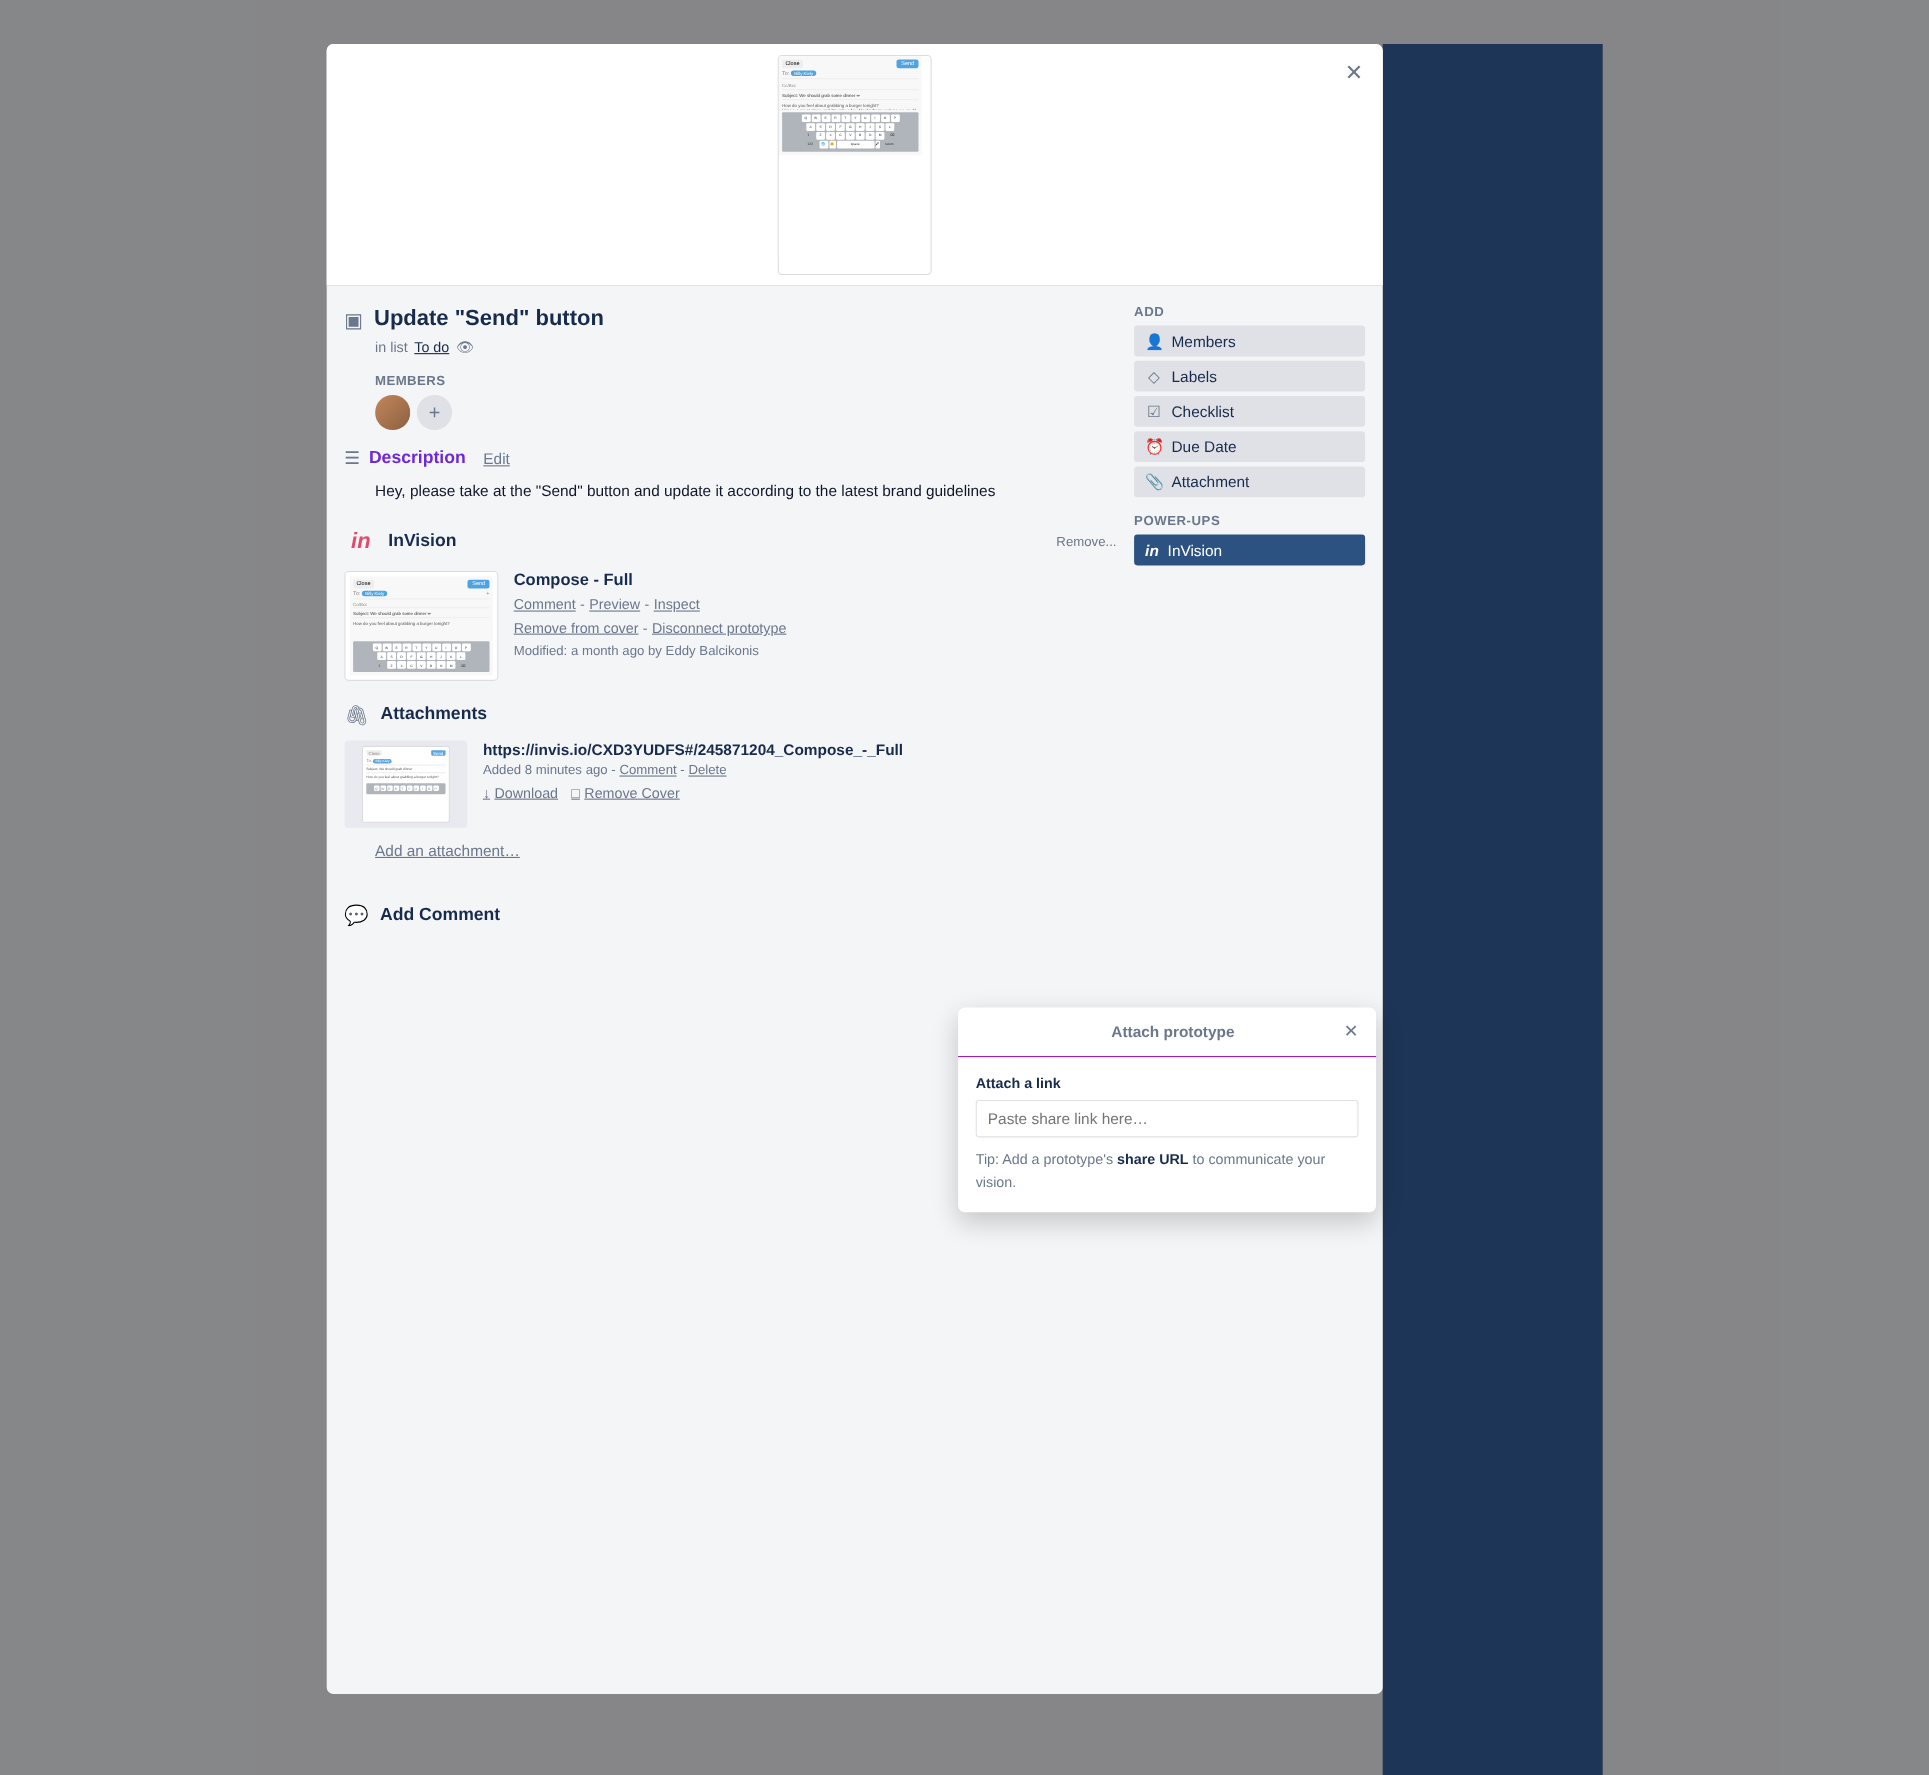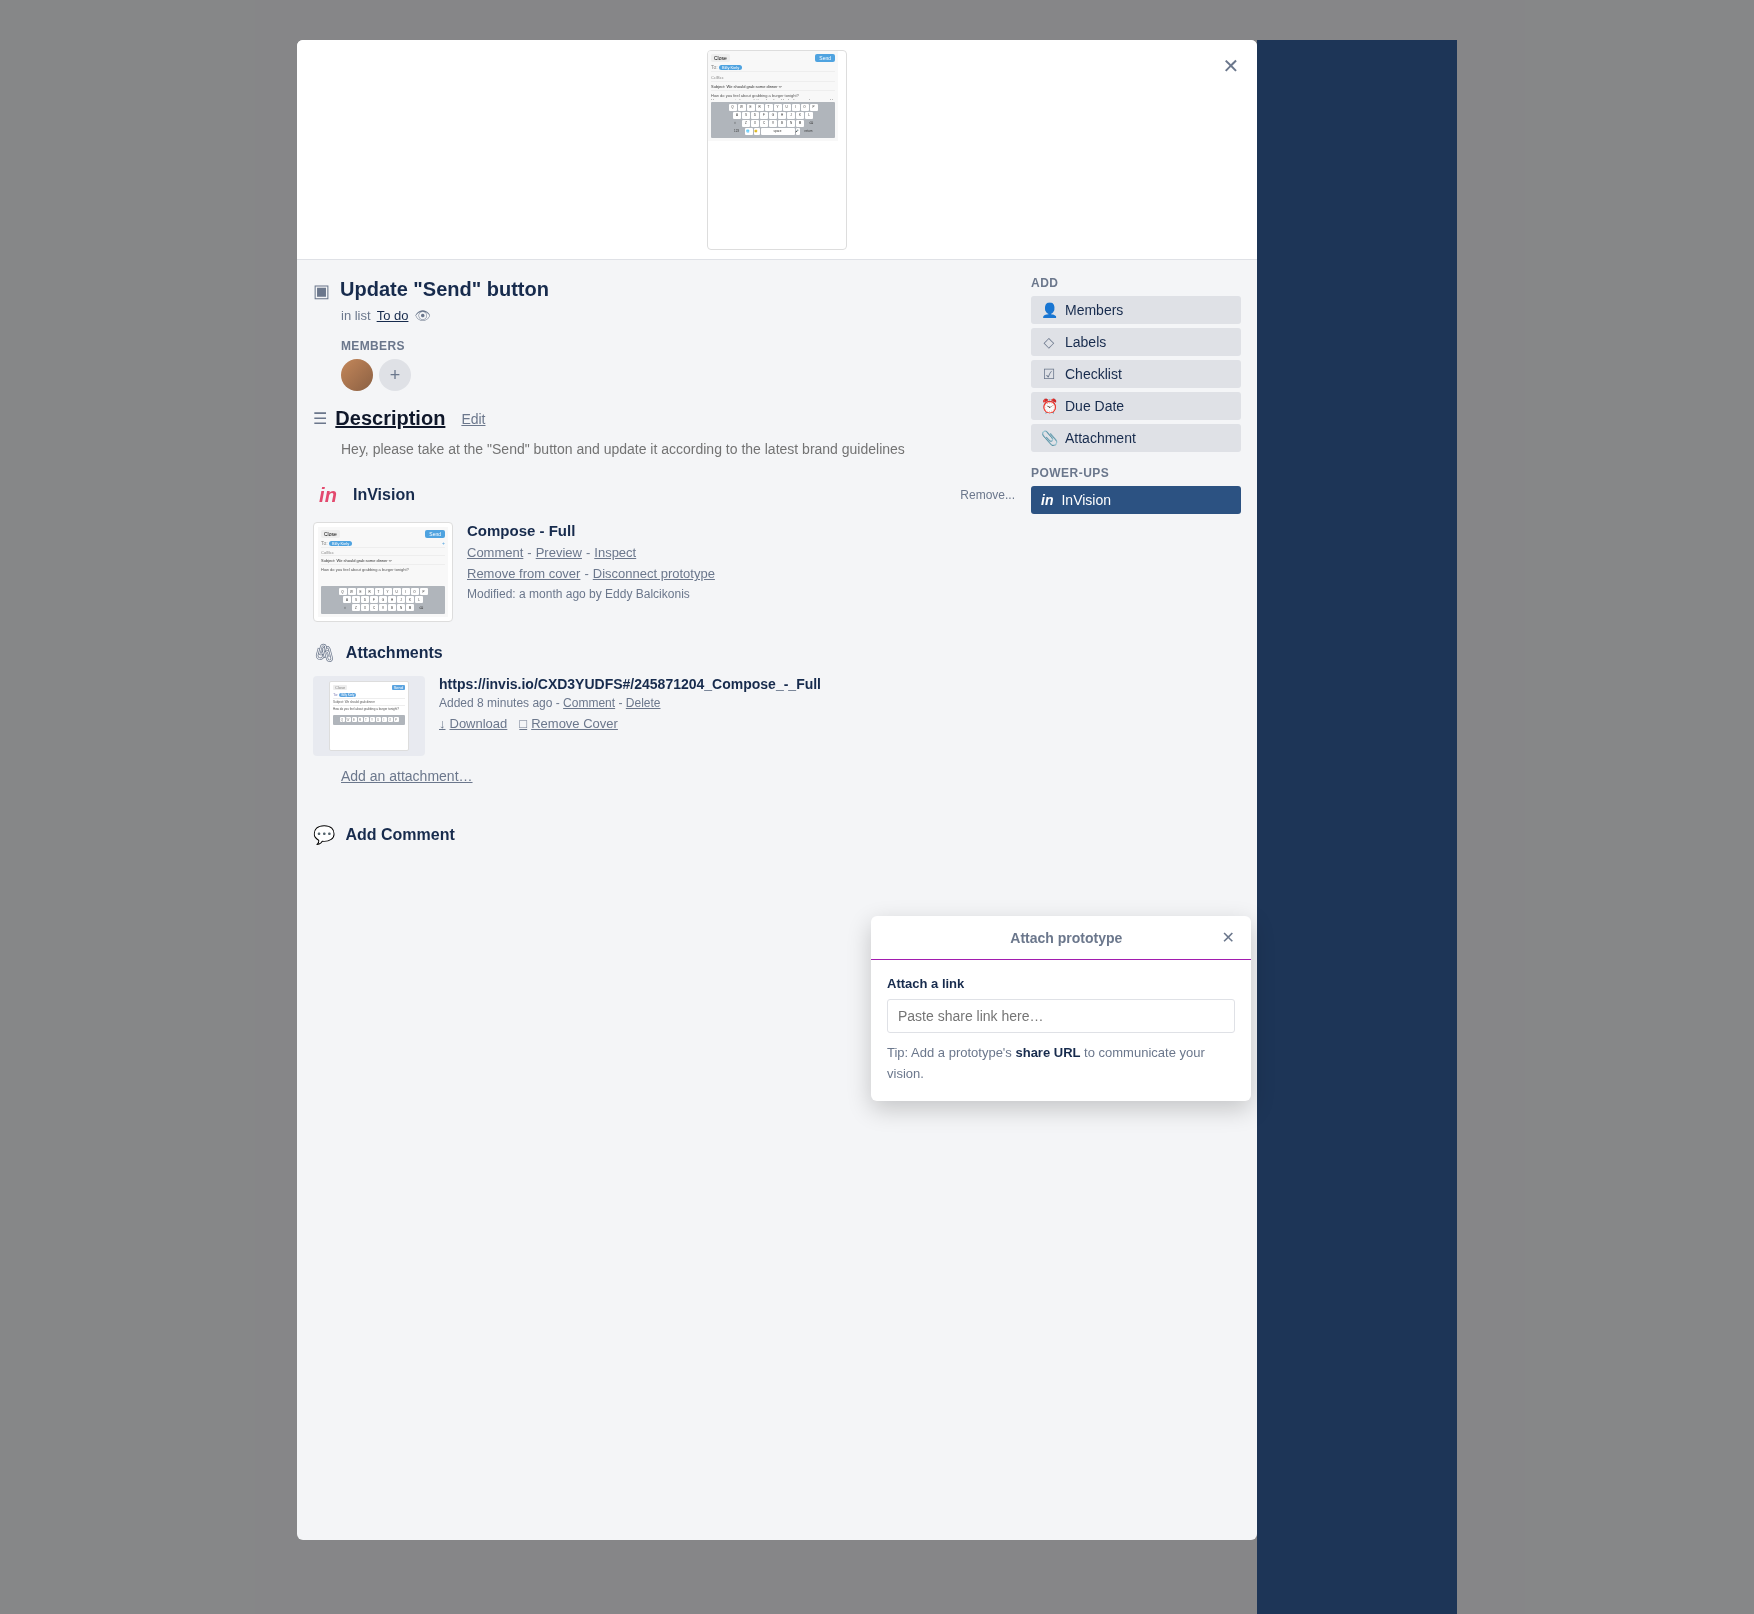--- a/index.html
+++ b/index.html
@@ -176,34 +176,33 @@
       display: flex;
       align-items: center;
       gap: 8px;
       margin-bottom: 8px;
     }
     .description-icon {
       color: #6b778c;
       font-size: 16px;
     }
     .description-title {
-      font-size: 20px;
-      font-weight: 600;
+      font-size: 16px;
+      font-weight: 600;
+      color: #6d28d9;
+    }
+    .edit-link {
+      color: #6b778c;
+      text-decoration: underline;
+      cursor: pointer;
+      font-size: 14px;
+      margin-left: 8px;
+    }
+    .description-text {
       color: #0f172a;
-      text-decoration: underline;
-    }
-    .edit-link {
-      color: #6b778c;
-      text-decoration: underline;
-      cursor: pointer;
-      font-size: 14px;
-      margin-left: 8px;
-    }
-    .description-text {
-      color: #737373;
       line-height: 1.6;
       margin-left: 28px;
       margin-bottom: 20px;
       font-size: 14px;
     }
 
     
     .invision-section {
       margin-bottom: 20px;
     }

